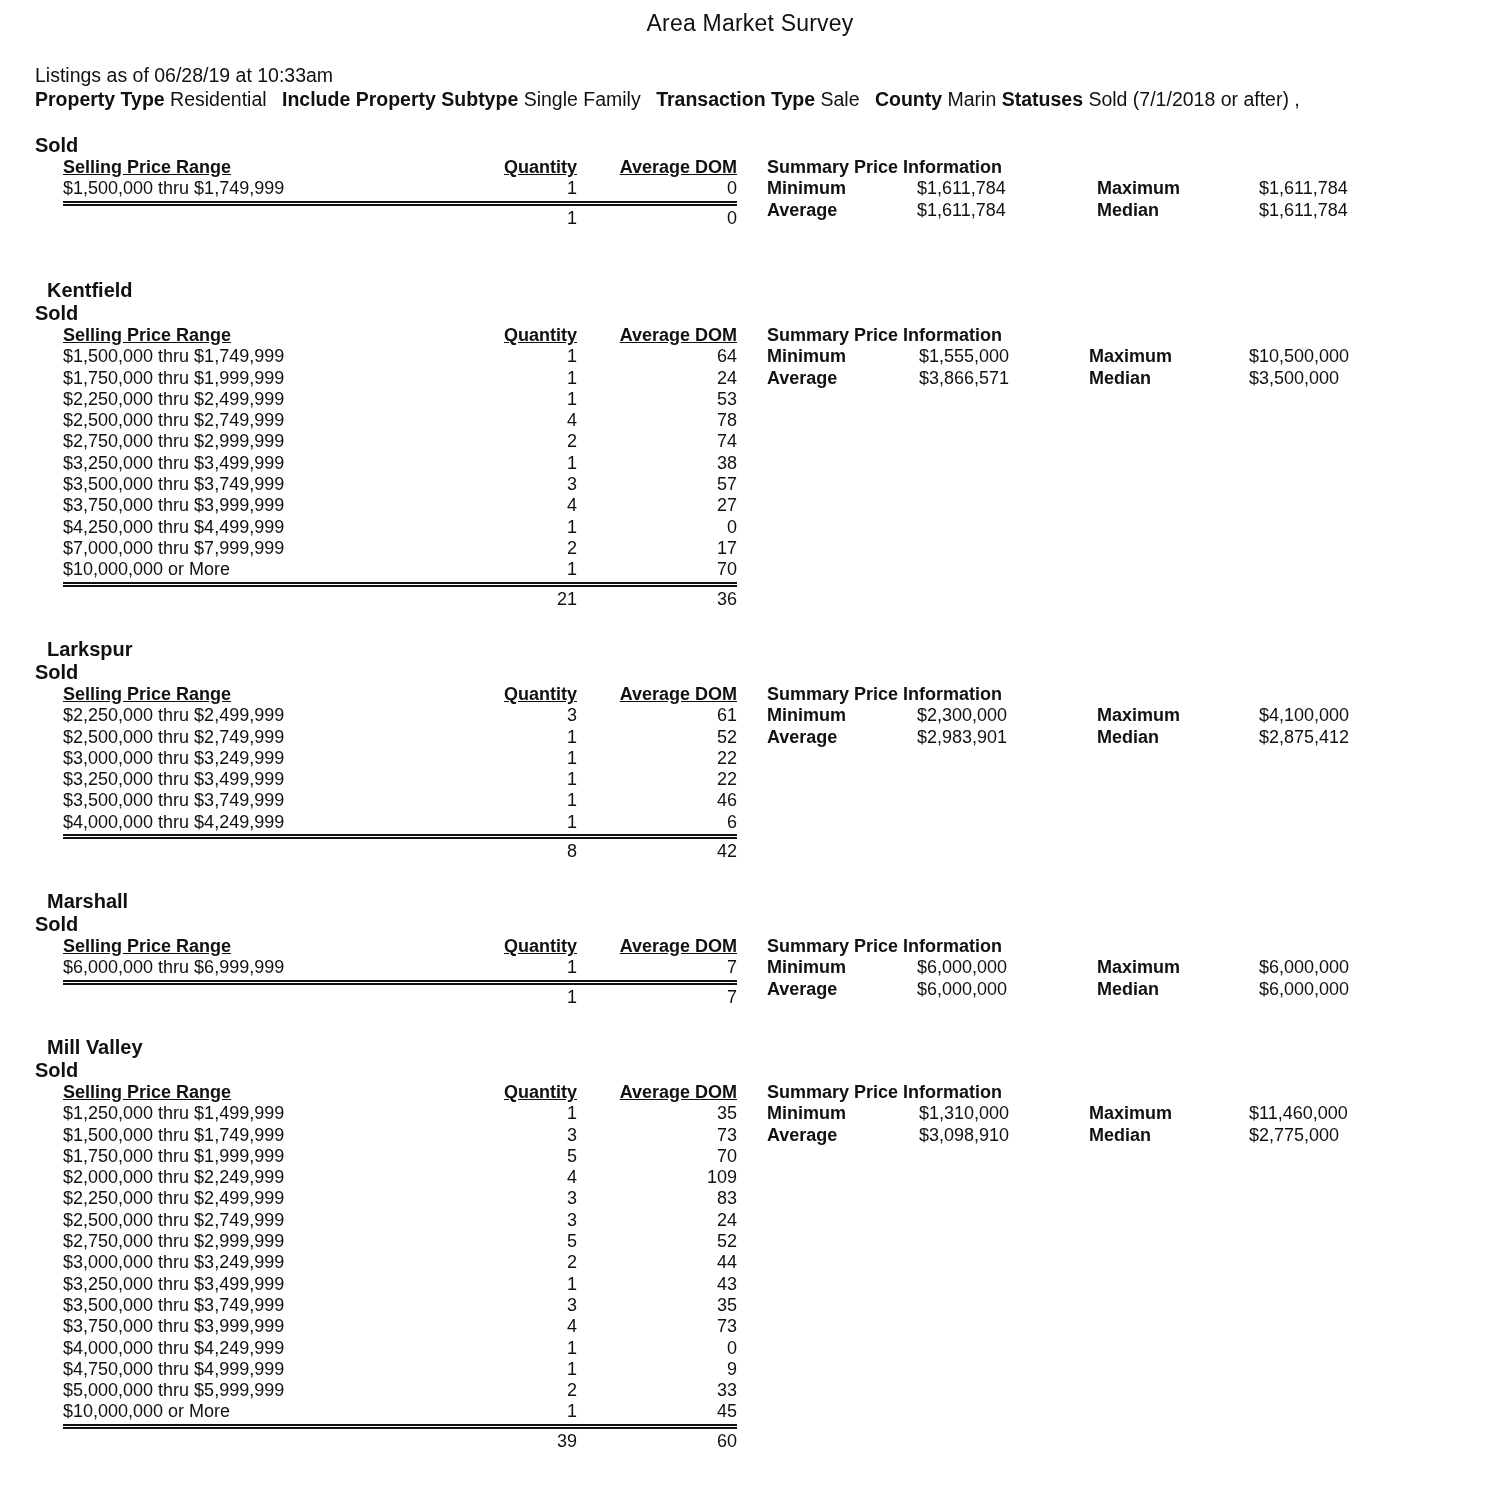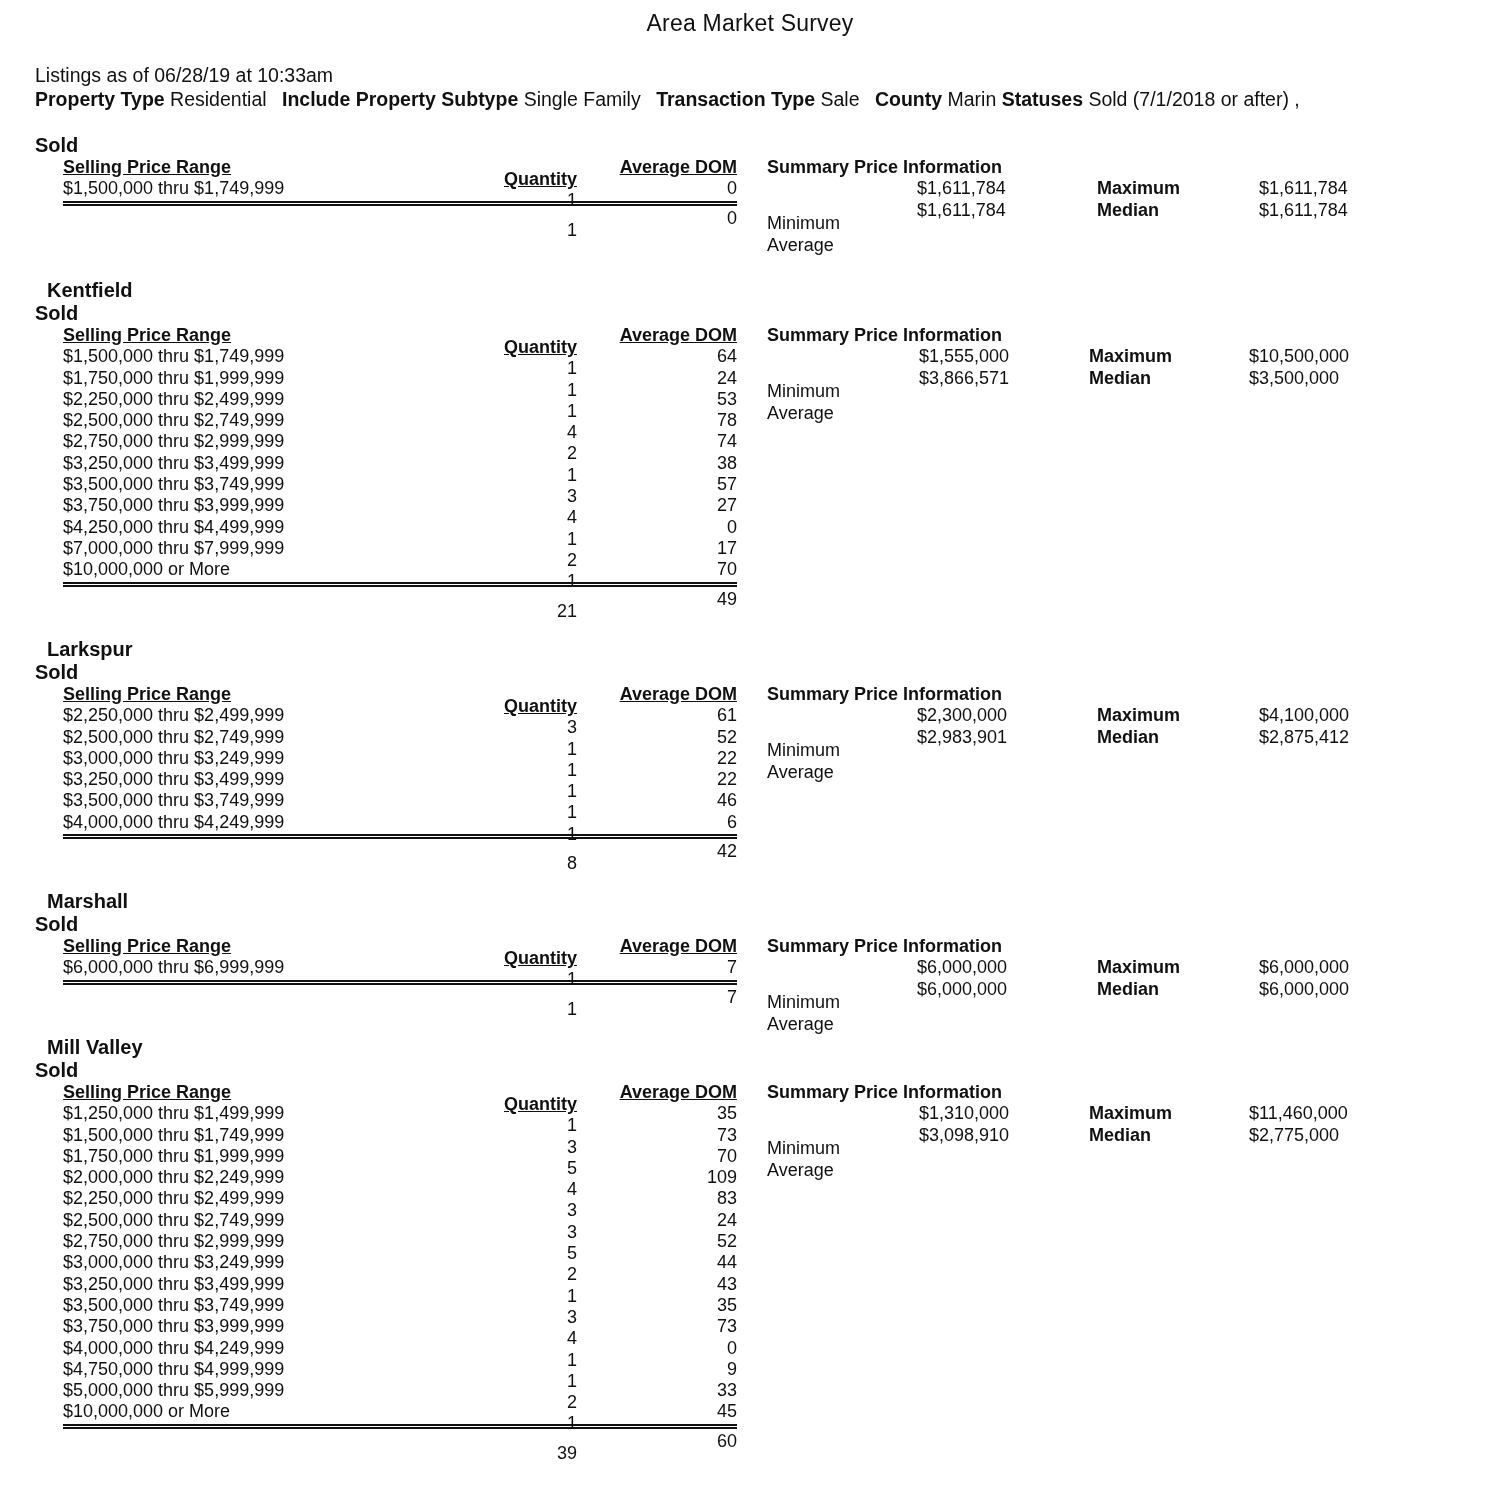--- a/index.html
+++ b/index.html
@@ -18,35 +18,35 @@
   .meta b { font-weight: bold; }
   .meta .sp { display: inline-block; width: 10px; }
   .section { position: absolute; left: 35px; width: 1440px; }
   .area-name { font-weight: bold; font-size: 20px; margin-left: 12px; line-height: 23px; }
   .status { font-weight: bold; font-size: 20px; line-height: 23px; }
   .grid { position: relative; }
   .hdr, .row, .tot {
     position: relative; height: 21.3px; font-size: 18px; line-height: 21px;
   }
   .c-range { position: absolute; left: 28px; width: 380px; white-space: nowrap; }
-  .c-qty { position: absolute; left: 420px; width: 122px; text-align: right; margin-top: 12px; }
+  .c-qty { position: absolute; left: 420px; width: 122px; text-align: right; }
   .c-dom { position: absolute; left: 560px; width: 142px; text-align: right; }
   .hdr span { font-weight: bold; text-decoration: underline; }
   .dbl {
     position: relative; margin-left: 28px; width: 674px; height: 5px;
     border-top: 2px solid #111; border-bottom: 2px solid #111; box-sizing: border-box;
     margin-top: 1px;
   }
   .tot { height: 25px; line-height: 25px; }
   .summary {
     position: absolute; left: 732px; top: 0; width: 700px; font-size: 18px;
   }
   .summary .s-title { font-weight: bold; line-height: 21.3px; height: 21.3px; }
   .summary .s-row { position: relative; height: 21.3px; line-height: 21.3px; }
-  .s-lab1 { position: absolute; left: 0; font-weight: normal; margin-top: 35px; }
+  .s-lab1 { position: absolute; left: 0; font-weight: bold; }
   .s-val1 { position: absolute; left: 150px; }
   .s-lab2 { position: absolute; left: 330px; font-weight: bold; }
   .s-val2 { position: absolute; left: 492px; }
   .summary.alt .s-val1 { left: 152px; }
   .summary.alt .s-lab2 { left: 322px; }
   .summary.alt .s-val2 { left: 482px; }
 </style>
 </head>
 <body>
 
@@ -169,21 +169,21 @@
           </div>
           <div class="row">
             <span class="c-range">$10,000,000 or More</span>
             <span class="c-qty">1</span>
             <span class="c-dom">70</span>
           </div>
         </div>
       <div class="dbl"></div>
       <div class="tot">
         <span class="c-qty">21</span>
-        <span class="c-dom">49</span>
+        <span class="c-dom">36</span>
       </div>
       <div class="summary alt" style="top: 0px;">
         <div class="s-title">Summary Price Information</div>
         <div class="s-row">
           <span class="s-lab1">Minimum</span>
           <span class="s-val1">$1,555,000</span>
           <span class="s-lab2">Maximum</span>
           <span class="s-val2">$10,500,000</span>
         </div>
         <div class="s-row">

